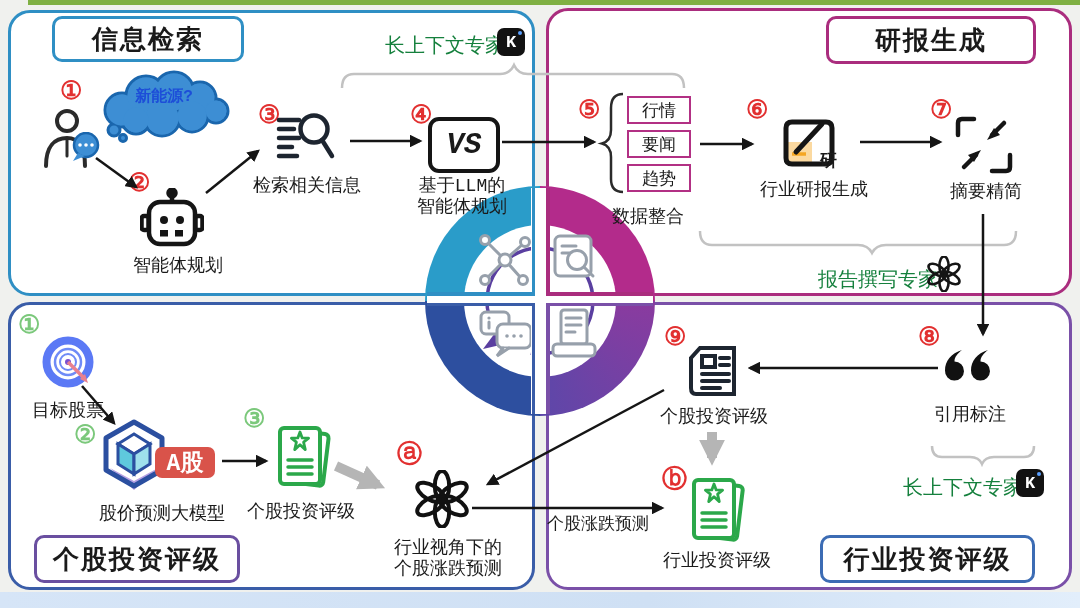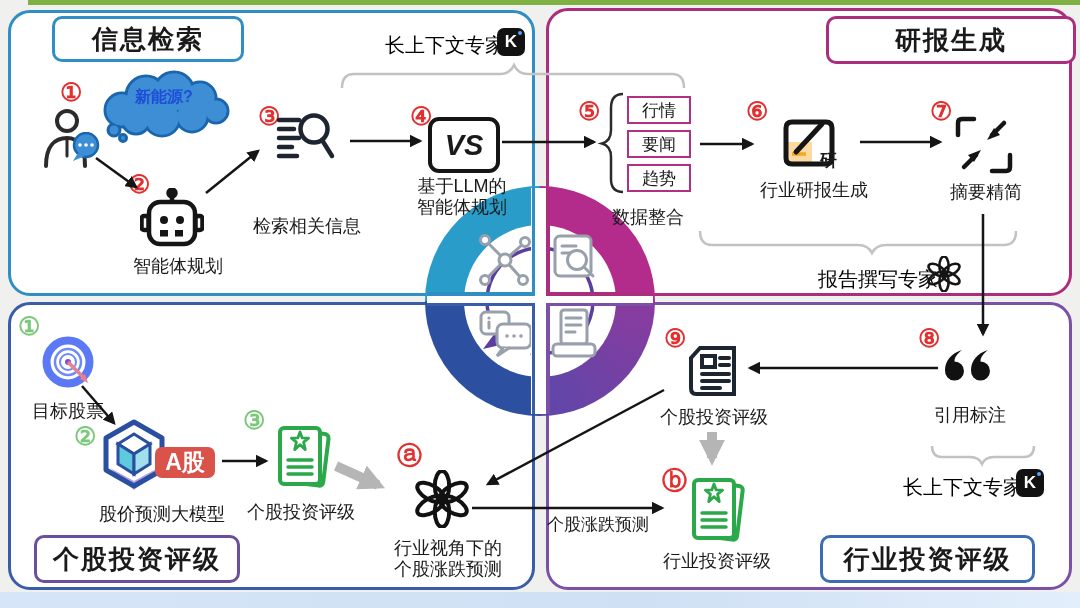--- a/index.html
+++ b/index.html
@@ -1,38 +1,38 @@
 <!DOCTYPE html>
 <html><head>
 <meta charset="utf-8">
 <style>
   html,body{margin:0;padding:0;}
   .canvas{position:relative;width:1080px;height:608px;background:#f0f1ee;overflow:hidden;
-          font-family:Liberation Sans, sans-serif;color:#1a1a1a;}
+          font-family:Liberation Mono, monospace;color:#1a1a1a;}
   
   .qbox{position:absolute;background:#fff;border-radius:22px;box-sizing:border-box;}
   .q-tl{left:8px;top:10px;width:527px;height:286px;border:3.5px solid #2f8fc4;}
   .q-tr{left:546px;top:8px;width:526px;height:288px;border:3.5px solid #aa2d7e;}
   .q-bl{left:8px;top:302px;width:527px;height:288px;border:3.5px solid #3a5da8;}
   .q-br{left:546px;top:302px;width:526px;height:288px;border:3.5px solid #7a50a8;}
   
   .tbox{position:absolute;background:#fff;border-radius:10px;display:flex;align-items:center;
         justify-content:center;font-weight:700;font-size:26px;letter-spacing:2px;box-sizing:border-box;z-index:5;}
   
   .ring{position:absolute;left:425px;top:186px;width:230px;height:230px;border-radius:50%;z-index:2;
         background:conic-gradient(from 0deg,#b32b8b 0 90deg,#8a3b9f 90deg,#5d47a9 180deg,#2d4f9f 180deg 270deg,#2a9cc9 270deg 360deg);}
   .ring-hole{position:absolute;left:39px;top:39px;width:152px;height:152px;border-radius:50%;background:#fff;}
   .ringsvg{position:absolute;left:425px;top:186px;z-index:3;}
   .bar{position:absolute;background:#fff;z-index:4;}
   .seg{position:absolute;z-index:4;}
   
   .lbl{position:absolute;font-size:18px;text-align:center;line-height:1.18;z-index:5;color:#1b1b1b;}
   .num{position:absolute;font-size:25px;line-height:1;z-index:5;font-weight:600;}
   .red{color:#e23030;}  .grn{color:#7bc87b;}
-  .expert{position:absolute;font-size:20px;z-index:5;color:#000000;}
+  .expert{position:absolute;font-size:20px;z-index:5;color:#15803d;}
   .kimi{position:absolute;width:28px;height:28px;background:#121212;border-radius:7px;z-index:5;
         display:flex;align-items:center;justify-content:center;color:#fff;font-weight:700;font-size:17px;}
   .kimi::after{content:"";position:absolute;right:3px;top:3px;width:4px;height:4px;border-radius:50%;background:#5aa0ff;}
   .vsbox{position:absolute;left:428px;top:117px;width:64px;height:48px;border:4px solid #151515;border-radius:11px;
          display:flex;align-items:center;justify-content:center;font-size:29px;font-weight:700;font-style:italic;z-index:5;background:#fff;}
   .itembox{position:absolute;left:627px;width:64px;height:28px;border:2.5px solid #b23084;background:#fff;
            display:flex;align-items:center;justify-content:center;font-size:17px;z-index:5;box-sizing:border-box;}
   .badge{position:absolute;left:155px;top:447px;width:60px;height:31px;background:#d9534a;border-radius:7px;
          display:flex;align-items:center;justify-content:center;color:#fff;font-weight:700;font-size:23px;z-index:6;}
   .yan{position:absolute;left:820px;top:149px;font-size:17px;font-weight:700;z-index:6;}
@@ -178,32 +178,32 @@
     <g stroke="#1d2530" stroke-width="4.5" fill="none" stroke-linecap="round">
       <line x1="3" y1="8" x2="23" y2="8"></line>
         <line x1="3" y1="17" x2="18" y2="17"></line>
         <line x1="3" y1="26" x2="23" y2="26"></line>
       <line x1="3" y1="35" x2="16" y2="35"></line>
         <line x1="3" y1="44" x2="21" y2="44"></line>
       <circle cx="38" cy="17" r="13.5"></circle>
         <line x1="46" y1="28" x2="56" y2="44"></line>
     </g>
   </svg>
-  <div class="lbl" style="left:248px;top:176px;width:118px;margin-top:40px;">检索相关信息</div>
+  <div class="lbl" style="left:248px;top:176px;width:118px;">检索相关信息</div>
 
   <span class="num red" style="left:410px;top:104px;">④</span>
   <div class="vsbox">
       <span>VS</span>
     </div>
   <div class="lbl" style="left:412px;top:176px;width:100px;">
     <div>基于LLM的</div>
     <div>智能体规划</div>
   </div>
 
-  <div class="tbox" style="left:826px;top:16px;width:250px;height:48px;border:3.5px solid #aa2d7e;align-items:center;">
+  <div class="tbox" style="left:826px;top:16px;width:210px;height:48px;border:3.5px solid #aa2d7e;align-items:center;">
       <span>研报生成</span>
     </div>
   <span class="num red" style="left:578px;top:99px;">⑤</span>
   <div class="itembox" style="top:96px;">
       <span>行情</span>
     </div>
   <div class="itembox" style="top:130px;">
       <span>要闻</span>
     </div>
   <div class="itembox" style="top:164px;">

